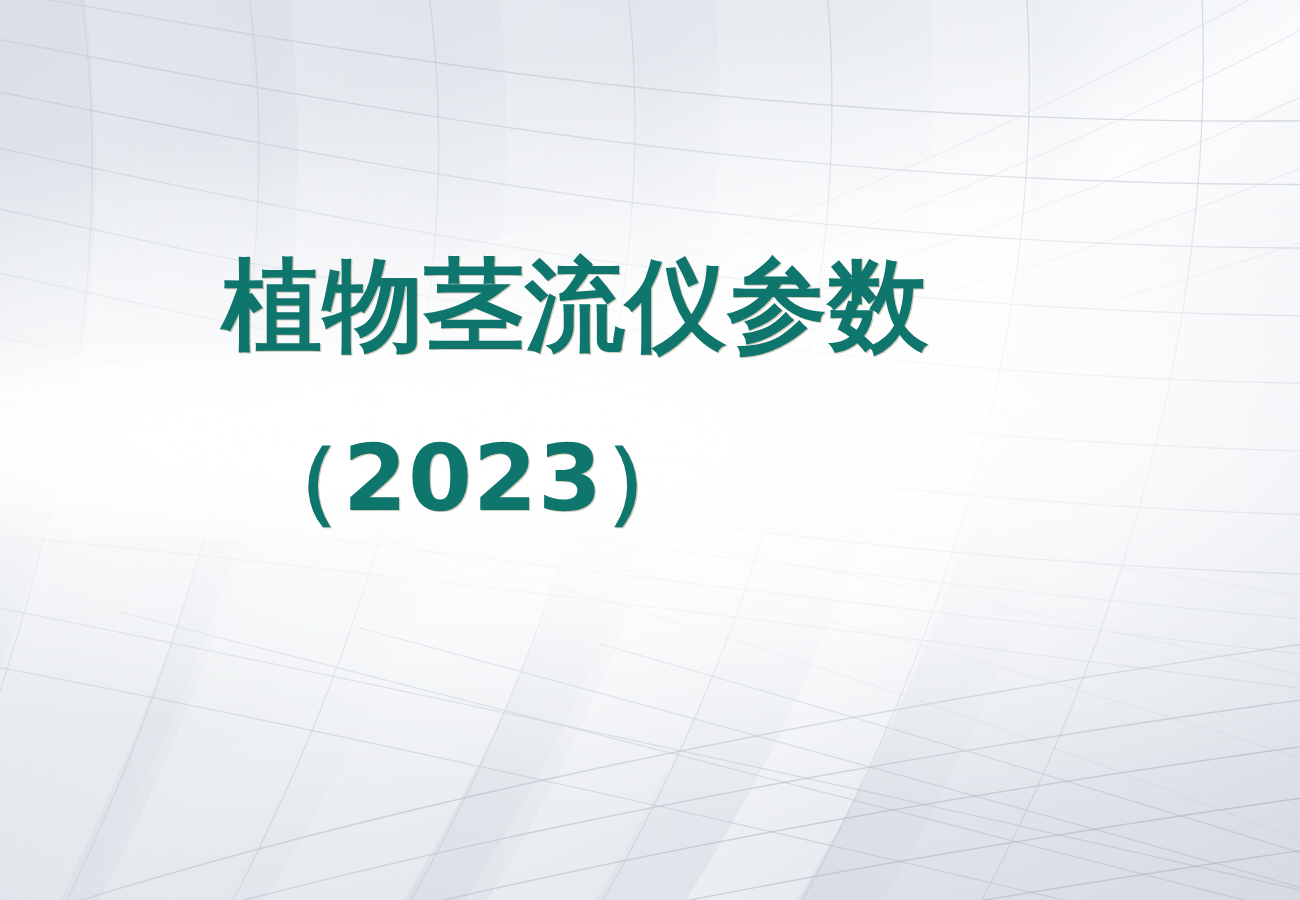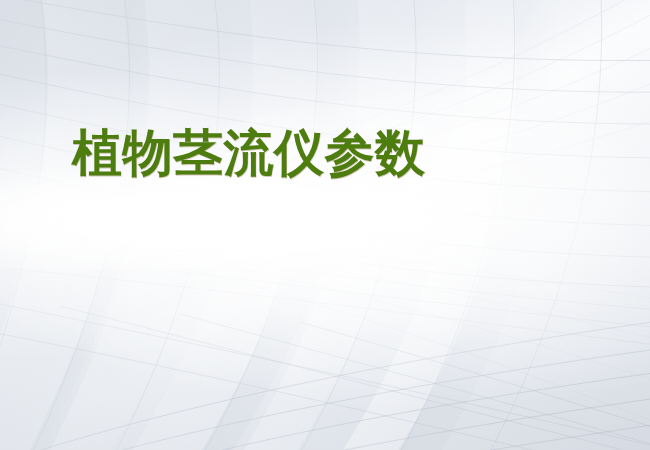--- a/index.html
+++ b/index.html
@@ -54,26 +54,27 @@
 
   
   .title-block {
     position: absolute;
     left: 72px;
     top: 128px;
     width: 500px;
   }
 
   .title-line {
-    color: #4d7c0f;
+    color: #0f766e;
     font-weight: bold;
     line-height: 1.0;
     white-space: nowrap;
     letter-spacing: 0.5px;
     text-shadow: 0.6px 0.6px 0 rgba(120, 80, 30, 0.30);
+    margin-left: 39px;
   }
 
   .title-main {
     font-size: 50px;
     margin-bottom: 38px;
   }
 
   .title-sub {
     font-size: 46px;
     padding-left: 14px;
@@ -194,15 +195,16 @@
       <ellipse cx="430" cy="215" rx="300" ry="120" fill="url(#glow)" opacity="0.80"></ellipse>
 
     </g>
   </svg>
 
   <div class="bg-wash"></div>
   <div class="bg-sweep"></div>
 
   <div class="title-block">
     <div class="title-line title-main">植物茎流仪参数</div>
+    <div class="title-line title-sub">（2023）</div>
   </div>
 
 </div>
 
 </body></html>

